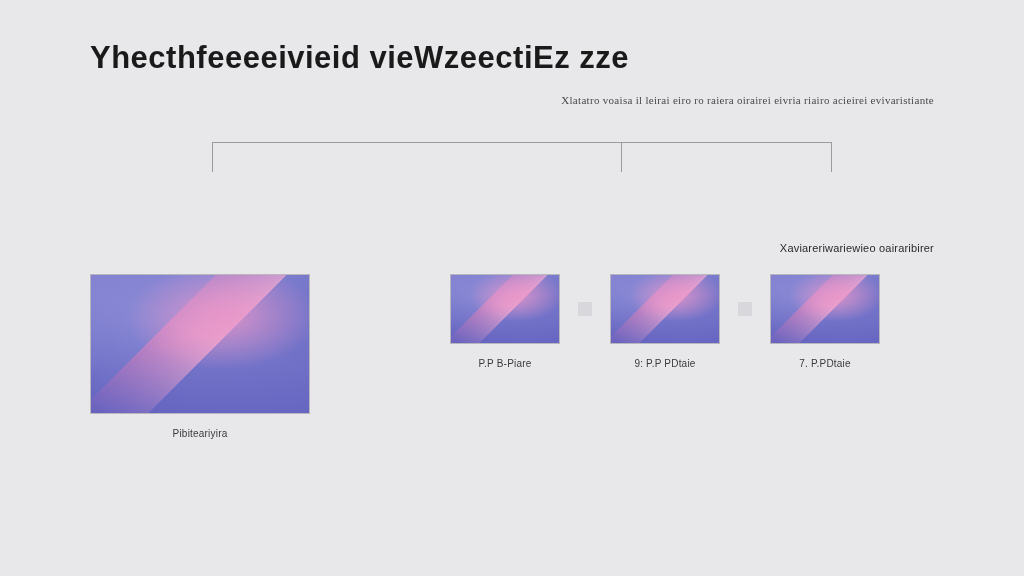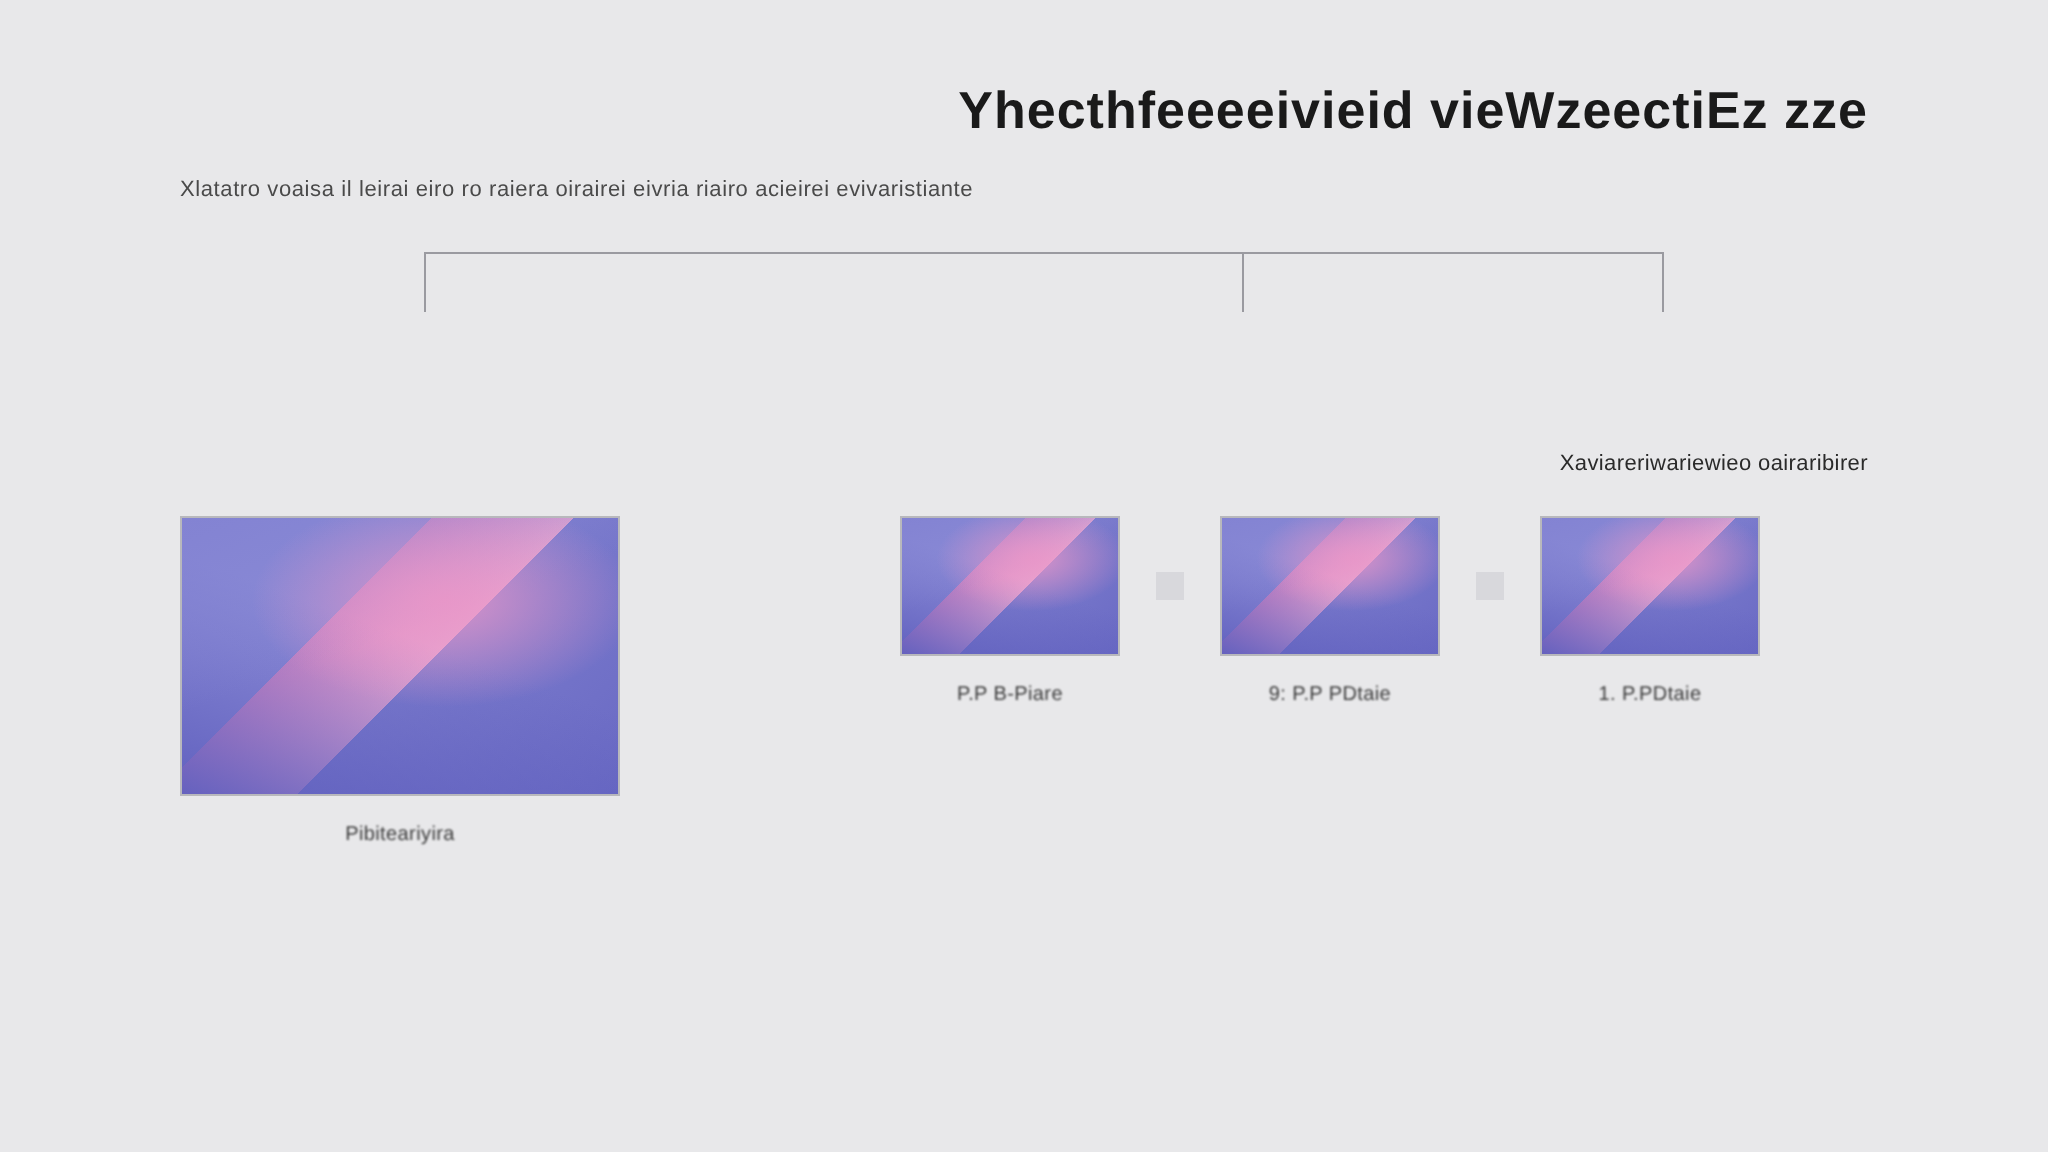--- a/index.html
+++ b/index.html
@@ -8,34 +8,35 @@
     height: 576px;
     background: #e8e8ea;
     font-family: Arial, Helvetica, sans-serif;
     color: #1a1a1a;
     overflow: hidden;
   }
   .page {
     padding: 40px 90px 0 90px;
   }
   .title {
-    text-align: right;
-    font-size: 26px;
+    text-align: left;
+    font-size: 31px;
     font-weight: 700;
     letter-spacing: 0.5px;
     margin-bottom: 18px;
     filter: blur(0.3px);
   }
   .subtitle {
-    text-align: left;
+    text-align: right;
     font-size: 11px;
     color: #4a4a4a;
     letter-spacing: 0.3px;
-    margin-bottom: 25px;
+    margin-bottom: 36px;
     filter: blur(0.3px);
+    font-family: Liberation Serif, serif;
   }
   .bracket-wrap {
     position: relative;
     height: 60px;
     margin: 0 auto 40px auto;
     width: 620px;
     left: 10px;
   }
   .bracket {
     position: absolute;
@@ -140,17 +141,17 @@
         <div class="caption">P.P B-Piare</div>
       </div>
       <div class="connector"></div>
       <div class="card">
         <div class="thumb small"></div>
         <div class="caption">9: P.P PDtaie</div>
       </div>
       <div class="connector"></div>
       <div class="card">
         <div class="thumb small"></div>
-        <div class="caption">1. P.PDtaie</div>
+        <div class="caption">7. P.PDtaie</div>
       </div>
     </div>
   </div>
 </div>
 
 </body></html>

